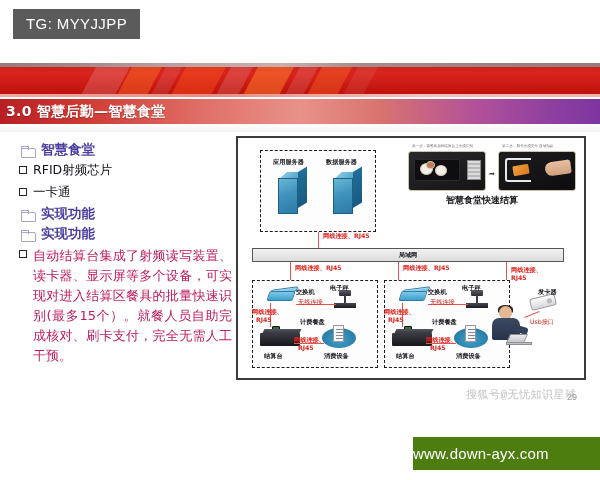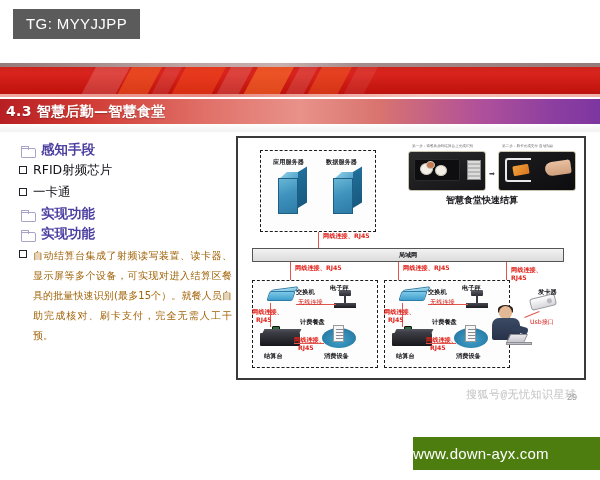--- a/index.html
+++ b/index.html
@@ -85,21 +85,21 @@
   }
   .head-txt {
     color: #4a3fa0; font-size: 13.5px; font-weight: bold; line-height: 15px;
     font-family: "DejaVu Sans", sans-serif;
   }
   .item-txt {
     color: #111118; font-size: 12.5px; line-height: 16px;
     font-family: "DejaVu Sans", sans-serif;
   }
   .para-txt {
-    color: #a16207; font-size: 10px; line-height: 20px; text-align: justify;
+    color: #be185d; font-size: 13px; line-height: 20px; text-align: justify;
     font-family: "DejaVu Sans", sans-serif;
   }
 
   
   .panel {
     position: absolute; left: 236px; top: 136px; width: 350px; height: 244px;
     border: 2px solid #3a3a3a; background: #ffffff;
   }
   .dash {
     position: absolute; border: 1.6px dashed #1b1b1b; background: #fdfdfd;
@@ -312,29 +312,29 @@
     <div class="sh s4"></div>
     <div class="sh s5"></div>
     <div class="sh s6"></div>
     <div class="sh s7"></div>
     <div class="sh s8"></div>
     <div class="sh s9"></div>
     <div class="botline"></div>
   </div>
 
   <div class="title-bar">
-    <div class="t">4.3 智慧后勤—智慧食堂</div>
+    <div class="t">3.0 智慧后勤—智慧食堂</div>
   </div>
   <div class="title-under"></div>
 
   <div class="left-col">
 
     <div class="row head">
       <span class="ico-folder"></span>
-      <span class="head-txt">感知手段</span>
+      <span class="head-txt">智慧食堂</span>
     </div>
 
     <div class="row">
       <span class="ico-sq"></span>
       <span class="item-txt">RFID射频芯片</span>
     </div>
 
     <div class="row">
       <span class="ico-sq"></span>
       <span class="item-txt">一卡通</span>

